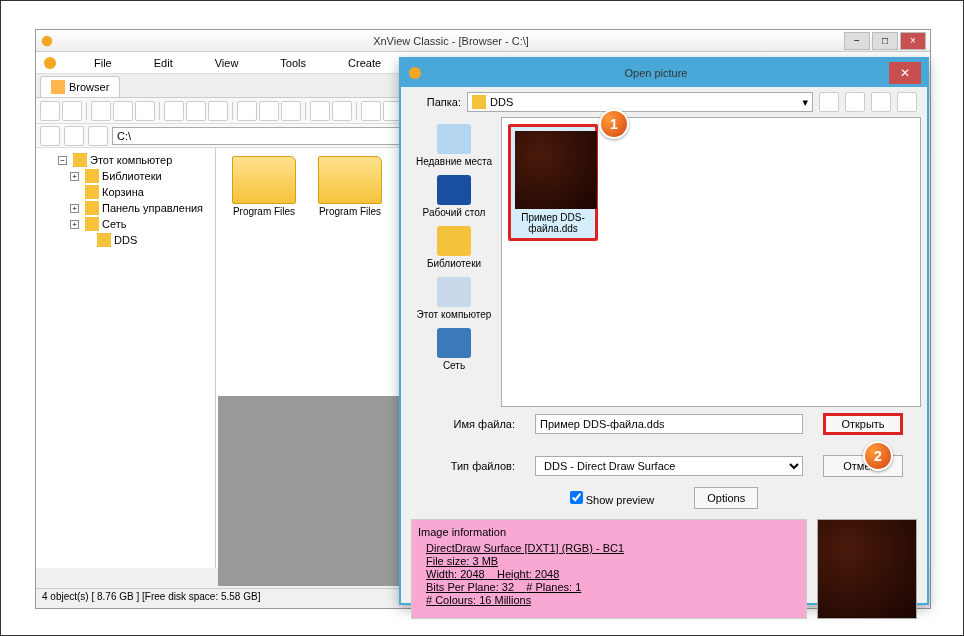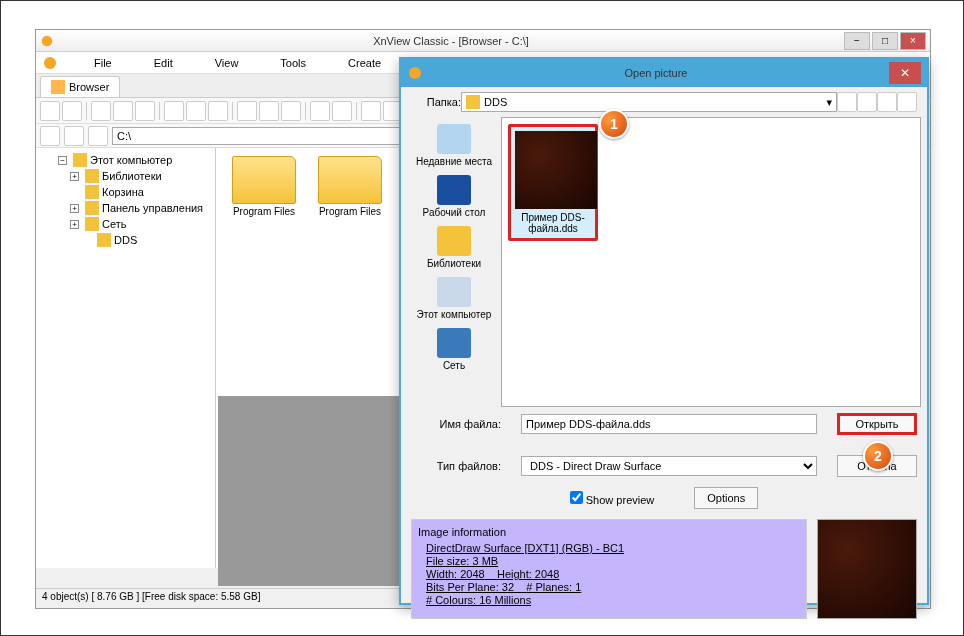--- a/index.html
+++ b/index.html
@@ -43,43 +43,43 @@
 .folder-label { font-size: 10px; }
 
 .statusbar { height: 20px; background: #f0f0f0; border-top: 1px solid #ccc; padding: 2px 6px; font-size: 10px; position: absolute; bottom: 0; left: 0; right: 0; }
 .bottom-gray { position: absolute; left: 182px; right: 2px; bottom: 22px; height: 190px; background: #999; }
 
 
 .open-dialog { position: absolute; left: 398px; top: 56px; width: 530px; height: 548px; border: 2px solid #4aa8d8; background: #f0f0f0; box-shadow: 0 4px 12px rgba(0,0,0,0.3); }
 .dlg-titlebar { height: 28px; background: #4aa8d8; display: flex; align-items: center; padding: 0 6px; color: #333; }
 .dlg-title { flex: 1; text-align: center; }
 .dlg-close { width: 32px; height: 22px; background: #c94f4f; color: #fff; display: flex; align-items: center; justify-content: center; font-size: 12px; }
-.dlg-folder-row { height: 30px; display: flex; align-items: center; padding: 4px 10px; }
+.dlg-folder-row { height: 30px; display: flex; align-items: center; padding: 4px 10px; gap: 6px; }
 .dlg-folder-row label { text-align: right; width: 50px; }
 .dlg-combo { flex: 1; height: 20px; border: 1px solid #aaa; background: #fff; padding: 0 4px; display: flex; align-items: center; gap: 4px; }
 .dlg-navbtn { width: 20px; height: 20px; border: 1px solid #ccc; background: #fff; border-radius: 2px; }
 
 .dlg-body { display: flex; height: 290px; margin: 0 6px; }
 .places { width: 94px; display: flex; flex-direction: column; align-items: center; padding: 4px; gap: 2px; }
 .place { text-align: center; padding: 3px; }
 .place-icon { width: 34px; height: 30px; margin: 0 auto 2px; border-radius: 3px; }
 .place-label { font-size: 10px; }
 
 .file-area { flex: 1; background: #fff; border: 1px solid #aaa; padding: 6px; display: flex; flex-wrap: wrap; align-content: flex-start; position: relative; }
 .file-item { width: 90px; text-align: center; padding: 4px; border: 3px solid #d22; background: #d4eefb; border-radius: 2px; }
 .thumb { width: 82px; height: 78px; background: radial-gradient(circle at 30% 30%, #4a1a0a, #1a0502), repeating-linear-gradient(45deg,#3a1008, #1a0502 6px, #4a1a0a 8px); margin: 0 auto 3px; }
 .file-label { font-size: 10px; }
 
-.dlg-bottom { padding: 6px 10px; display: grid; grid-template-columns: 90px 1fr 80px; grid-gap: 6px 8px; align-items: center; gap: 20px; }
+.dlg-bottom { padding: 6px 24px; display: grid; grid-template-columns: 90px 1fr 80px; grid-gap: 6px 8px; align-items: center; gap: 20px; }
 .dlg-input { height: 20px; border: 1px solid #aaa; background: #fff; padding: 0 4px; width: 100%; }
 .dlg-btn { height: 22px; border: 1px solid #aaa; background: #f8f8f8; padding: 0 4px; }
 .dlg-btn.primary { border: 3px solid #d22; background: #f8f8f8; }
 
 .preview-section { display: flex; padding: 6px 10px; gap: 10px; }
-.info-box { flex: 1; border: 1px solid #ccc; padding: 6px; font-size: 10px; background: #c4b5fd; }
+.info-box { flex: 1; border: 1px solid #ccc; padding: 6px; font-size: 10px; background: #f9a8d4; }
 .info-box .title { margin-bottom: 4px; }
 .info-row { margin: 1px 0 1px 8px; text-decoration: underline; }
 .preview-img { width: 100px; height: 100px; border: 1px solid #aaa; background: radial-gradient(circle at 30% 30%, #4a1a0a, #1a0502), repeating-linear-gradient(45deg,#3a1008, #1a0502 6px, #4a1a0a 8px); }
 
 .show-preview-row { display: flex; align-items: center; justify-content: center; gap: 40px; padding: 4px 10px; }
 
 
 .callout { position: absolute; width: 30px; height: 30px; border-radius: 50%; background: radial-gradient(circle at 30% 30%, #ff9a3a, #d64512); border: 2px solid #fff; box-shadow: 0 1px 3px rgba(0,0,0,0.4); display: flex; align-items: center; justify-content: center; color: #fff; font-weight: bold; font-size: 14px; z-index: 100; }
 </style>
 </head>

